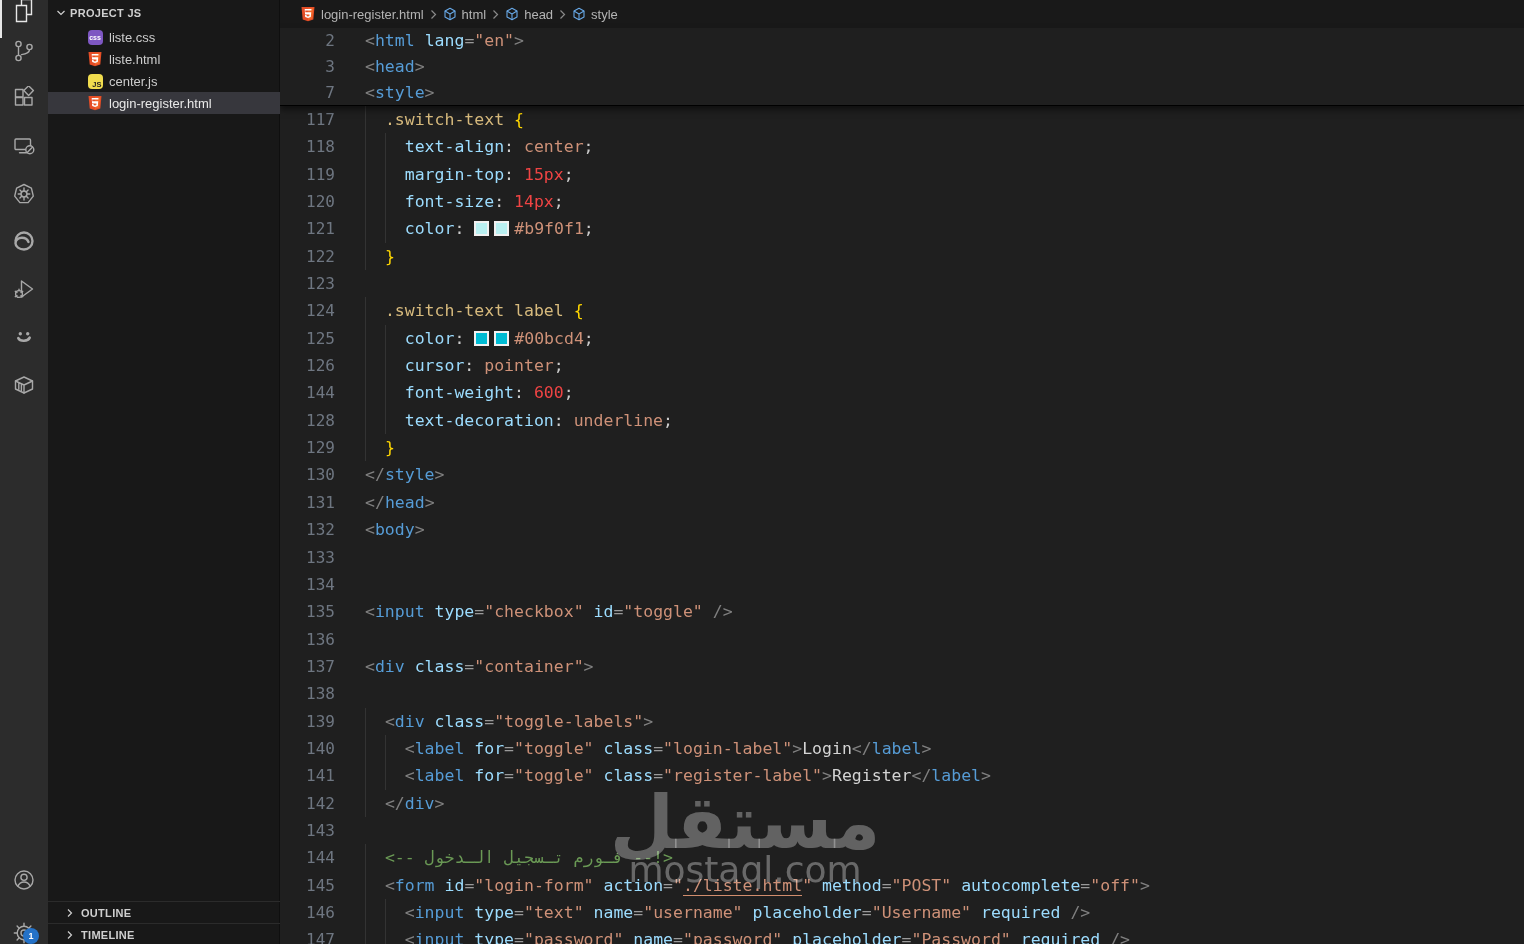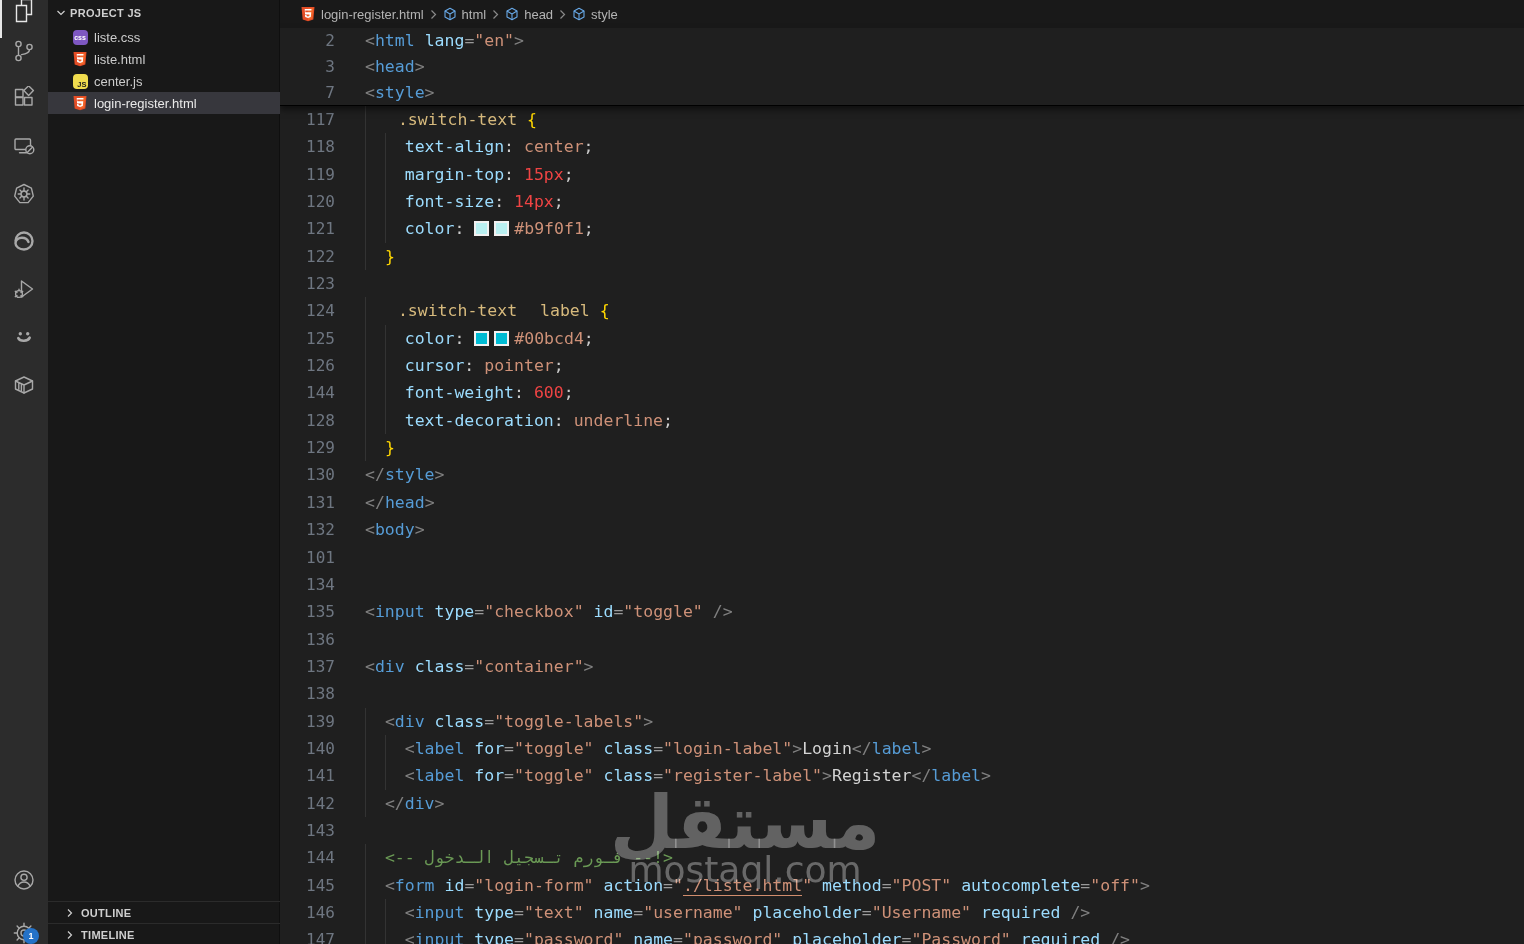--- a/index.html
+++ b/index.html
@@ -19,21 +19,21 @@
               display:flex; align-items:center; justify-content:center; z-index:7; }
 
   
   .sidebar { position:absolute; left:48px; top:0; width:232px; height:944px;
              background:#181818; z-index:5; border-right:1px solid #0f0f0f; }
   .explorer-header { position:absolute; left:0; top:0; width:232px; height:26px;
                      display:flex; align-items:center; padding-left:8px; cursor:pointer; }
   .explorer-header .chev { margin-right:4px; display:flex; }
   .explorer-header .lbl { font-size:11px; font-weight:bold; color:#cfcfcf; letter-spacing:.3px; }
   .files { position:absolute; left:0; top:26px; width:232px; }
-  .file-row { height:22px; display:flex; align-items:center; padding-left:24px; cursor:pointer; }
+  .file-row { height:22px; display:flex; align-items:center; padding-left:39px; cursor:pointer; }
   .file-row.selected { background:#37373d; }
   .file-row .ficon { width:16px; height:16px; margin-right:6px; display:flex;
                      align-items:center; justify-content:center; flex:none; }
   .file-row .fname { font-size:13px; color:#cccccc; white-space:nowrap; }
   .file-row.selected .fname { color:#e9e9e9; }
   .icon-box { border-radius:4px; color:#fff; font-weight:bold; display:flex;
               align-items:flex-end; justify-content:center; }
   .css-box { width:15px; height:15px; background:#7e57c2; font-size:7px;
              align-items:center; }
   .js-box { width:15px; height:15px; background:#f0dc4e; color:#1e1e1e; font-size:7.5px;
@@ -69,21 +69,21 @@
   .guide { position:absolute; top:0; bottom:0; width:1px; background:#333333; }
 
   .tk-t { color:#569cd6; }              
   .tk-a { color:#9cdcfe; }              
   .tk-s { color:#ce9178; }              
   .tk-p { color:#808080; }              
   .tk-q { color:#9a9a9a; }              
   .tk-e { color:#cccccc; }              
   .tk-x { color:#d4d4d4; }              
   .tk-c { color:#6a9955; }              
-  .tk-l { color:#d7ba7d;margin-left:13px; }              
+  .tk-l { color:#d7ba7d; }              
   .tk-r { color:#9cdcfe; }              
   .tk-v { color:#ce9178; }              
   .tk-n { color:#ef4444; }              
   .tk-b { color:#ffd700; }              
   .tk-k { color:#ce9178; border-bottom:1.5px solid #d18d6d; }  
   .swatch { display:inline-block; width:15px; height:15px; border:2px solid #f2f2f2;
             margin-right:5px; transform:translateY(2px); }
 
   
   .watermark { position:absolute; left:315px; top:782px; width:300px; text-align:center;
@@ -338,21 +338,21 @@
         <div class="row"><span class="ln">123</span><span class="codeline"><span></span><span class="bidi"></span></span></div>
         <div class="row"><span class="ln">124</span><div class="guide" style="left:85px"></div><span class="codeline"><span>  </span><span class="bidi"><span class="tk-l">.switch-text</span><span class="tk-x"> </span><span class="tk-l">label</span><span class="tk-x"> </span><span class="tk-b">{</span></span></span></div>
         <div class="row"><span class="ln">125</span><div class="guide" style="left:85px"></div><div class="guide" style="left:104.86px"></div><span class="codeline"><span>    </span><span class="bidi"><span class="tk-r">color</span><span class="tk-e">:</span><span class="tk-x"> </span><span class="swatch" style="background:#00bcd4"></span><span class="swatch" style="background:#00bcd4"></span><span class="tk-v">#00bcd4</span><span class="tk-e">;</span></span></span></div>
         <div class="row"><span class="ln">126</span><div class="guide" style="left:85px"></div><div class="guide" style="left:104.86px"></div><span class="codeline"><span>    </span><span class="bidi"><span class="tk-r">cursor</span><span class="tk-e">:</span><span class="tk-x"> </span><span class="tk-v">pointer</span><span class="tk-e">;</span></span></span></div>
         <div class="row"><span class="ln">144</span><div class="guide" style="left:85px"></div><div class="guide" style="left:104.86px"></div><span class="codeline"><span>    </span><span class="bidi"><span class="tk-r">font-weight</span><span class="tk-e">:</span><span class="tk-x"> </span><span class="tk-n">600</span><span class="tk-e">;</span></span></span></div>
         <div class="row"><span class="ln">128</span><div class="guide" style="left:85px"></div><div class="guide" style="left:104.86px"></div><span class="codeline"><span>    </span><span class="bidi"><span class="tk-r">text-decoration</span><span class="tk-e">:</span><span class="tk-x"> </span><span class="tk-v">underline</span><span class="tk-e">;</span></span></span></div>
         <div class="row"><span class="ln">129</span><div class="guide" style="left:85px"></div><span class="codeline"><span>  </span><span class="bidi"><span class="tk-b">}</span></span></span></div>
         <div class="row"><span class="ln">130</span><span class="codeline"><span></span><span class="bidi"><span class="tk-p">&lt;/</span><span class="tk-t">style</span><span class="tk-p">&gt;</span></span></span></div>
         <div class="row"><span class="ln">131</span><span class="codeline"><span></span><span class="bidi"><span class="tk-p">&lt;/</span><span class="tk-t">head</span><span class="tk-p">&gt;</span></span></span></div>
         <div class="row"><span class="ln">132</span><span class="codeline"><span></span><span class="bidi"><span class="tk-p">&lt;</span><span class="tk-t">body</span><span class="tk-p">&gt;</span></span></span></div>
-        <div class="row"><span class="ln">101</span><span class="codeline"><span></span><span class="bidi"></span></span></div>
+        <div class="row"><span class="ln">133</span><span class="codeline"><span></span><span class="bidi"></span></span></div>
         <div class="row"><span class="ln">134</span></div>
         <div class="row"><span class="ln">135</span><span class="codeline"><span></span><span class="bidi"><span class="tk-p">&lt;</span><span class="tk-t">input</span><span class="tk-x"> </span><span class="tk-a">type</span><span class="tk-q">=</span><span class="tk-s">"checkbox"</span><span class="tk-x"> </span><span class="tk-a">id</span><span class="tk-q">=</span><span class="tk-s">"toggle"</span><span class="tk-x"> </span><span class="tk-p">/&gt;</span></span></span></div>
         <div class="row"><span class="ln">136</span><span class="codeline"><span></span><span class="bidi"></span></span></div>
         <div class="row"><span class="ln">137</span><span class="codeline"><span></span><span class="bidi"><span class="tk-p">&lt;</span><span class="tk-t">div</span><span class="tk-x"> </span><span class="tk-a">class</span><span class="tk-q">=</span><span class="tk-s">"container"</span><span class="tk-p">&gt;</span></span></span></div>
         <div class="row"><span class="ln">138</span><span class="codeline"><span></span><span class="bidi"></span></span></div>
         <div class="row"><span class="ln">139</span><div class="guide" style="left:85px"></div><span class="codeline"><span>  </span><span class="bidi"><span class="tk-p">&lt;</span><span class="tk-t">div</span><span class="tk-x"> </span><span class="tk-a">class</span><span class="tk-q">=</span><span class="tk-s">"toggle-labels"</span><span class="tk-p">&gt;</span></span></span></div>
         <div class="row"><span class="ln">140</span><div class="guide" style="left:85px"></div><div class="guide" style="left:104.86px"></div><span class="codeline"><span>    </span><span class="bidi"><span class="tk-p">&lt;</span><span class="tk-t">label</span><span class="tk-x"> </span><span class="tk-a">for</span><span class="tk-q">=</span><span class="tk-s">"toggle"</span><span class="tk-x"> </span><span class="tk-a">class</span><span class="tk-q">=</span><span class="tk-s">"login-label"</span><span class="tk-p">&gt;</span><span class="tk-x">Login</span><span class="tk-p">&lt;/</span><span class="tk-t">label</span><span class="tk-p">&gt;</span></span></span></div>
         <div class="row"><span class="ln">141</span><div class="guide" style="left:85px"></div><div class="guide" style="left:104.86px"></div><span class="codeline"><span>    </span><span class="bidi"><span class="tk-p">&lt;</span><span class="tk-t">label</span><span class="tk-x"> </span><span class="tk-a">for</span><span class="tk-q">=</span><span class="tk-s">"toggle"</span><span class="tk-x"> </span><span class="tk-a">class</span><span class="tk-q">=</span><span class="tk-s">"register-label"</span><span class="tk-p">&gt;</span><span class="tk-x">Register</span><span class="tk-p">&lt;/</span><span class="tk-t">label</span><span class="tk-p">&gt;</span></span></span></div>
         <div class="row"><span class="ln">142</span><div class="guide" style="left:85px"></div><span class="codeline"><span>  </span><span class="bidi"><span class="tk-p">&lt;/</span><span class="tk-t">div</span><span class="tk-p">&gt;</span></span></span></div>
         <div class="row"><span class="ln">143</span><span class="codeline"><span></span><span class="bidi"></span></span></div>

